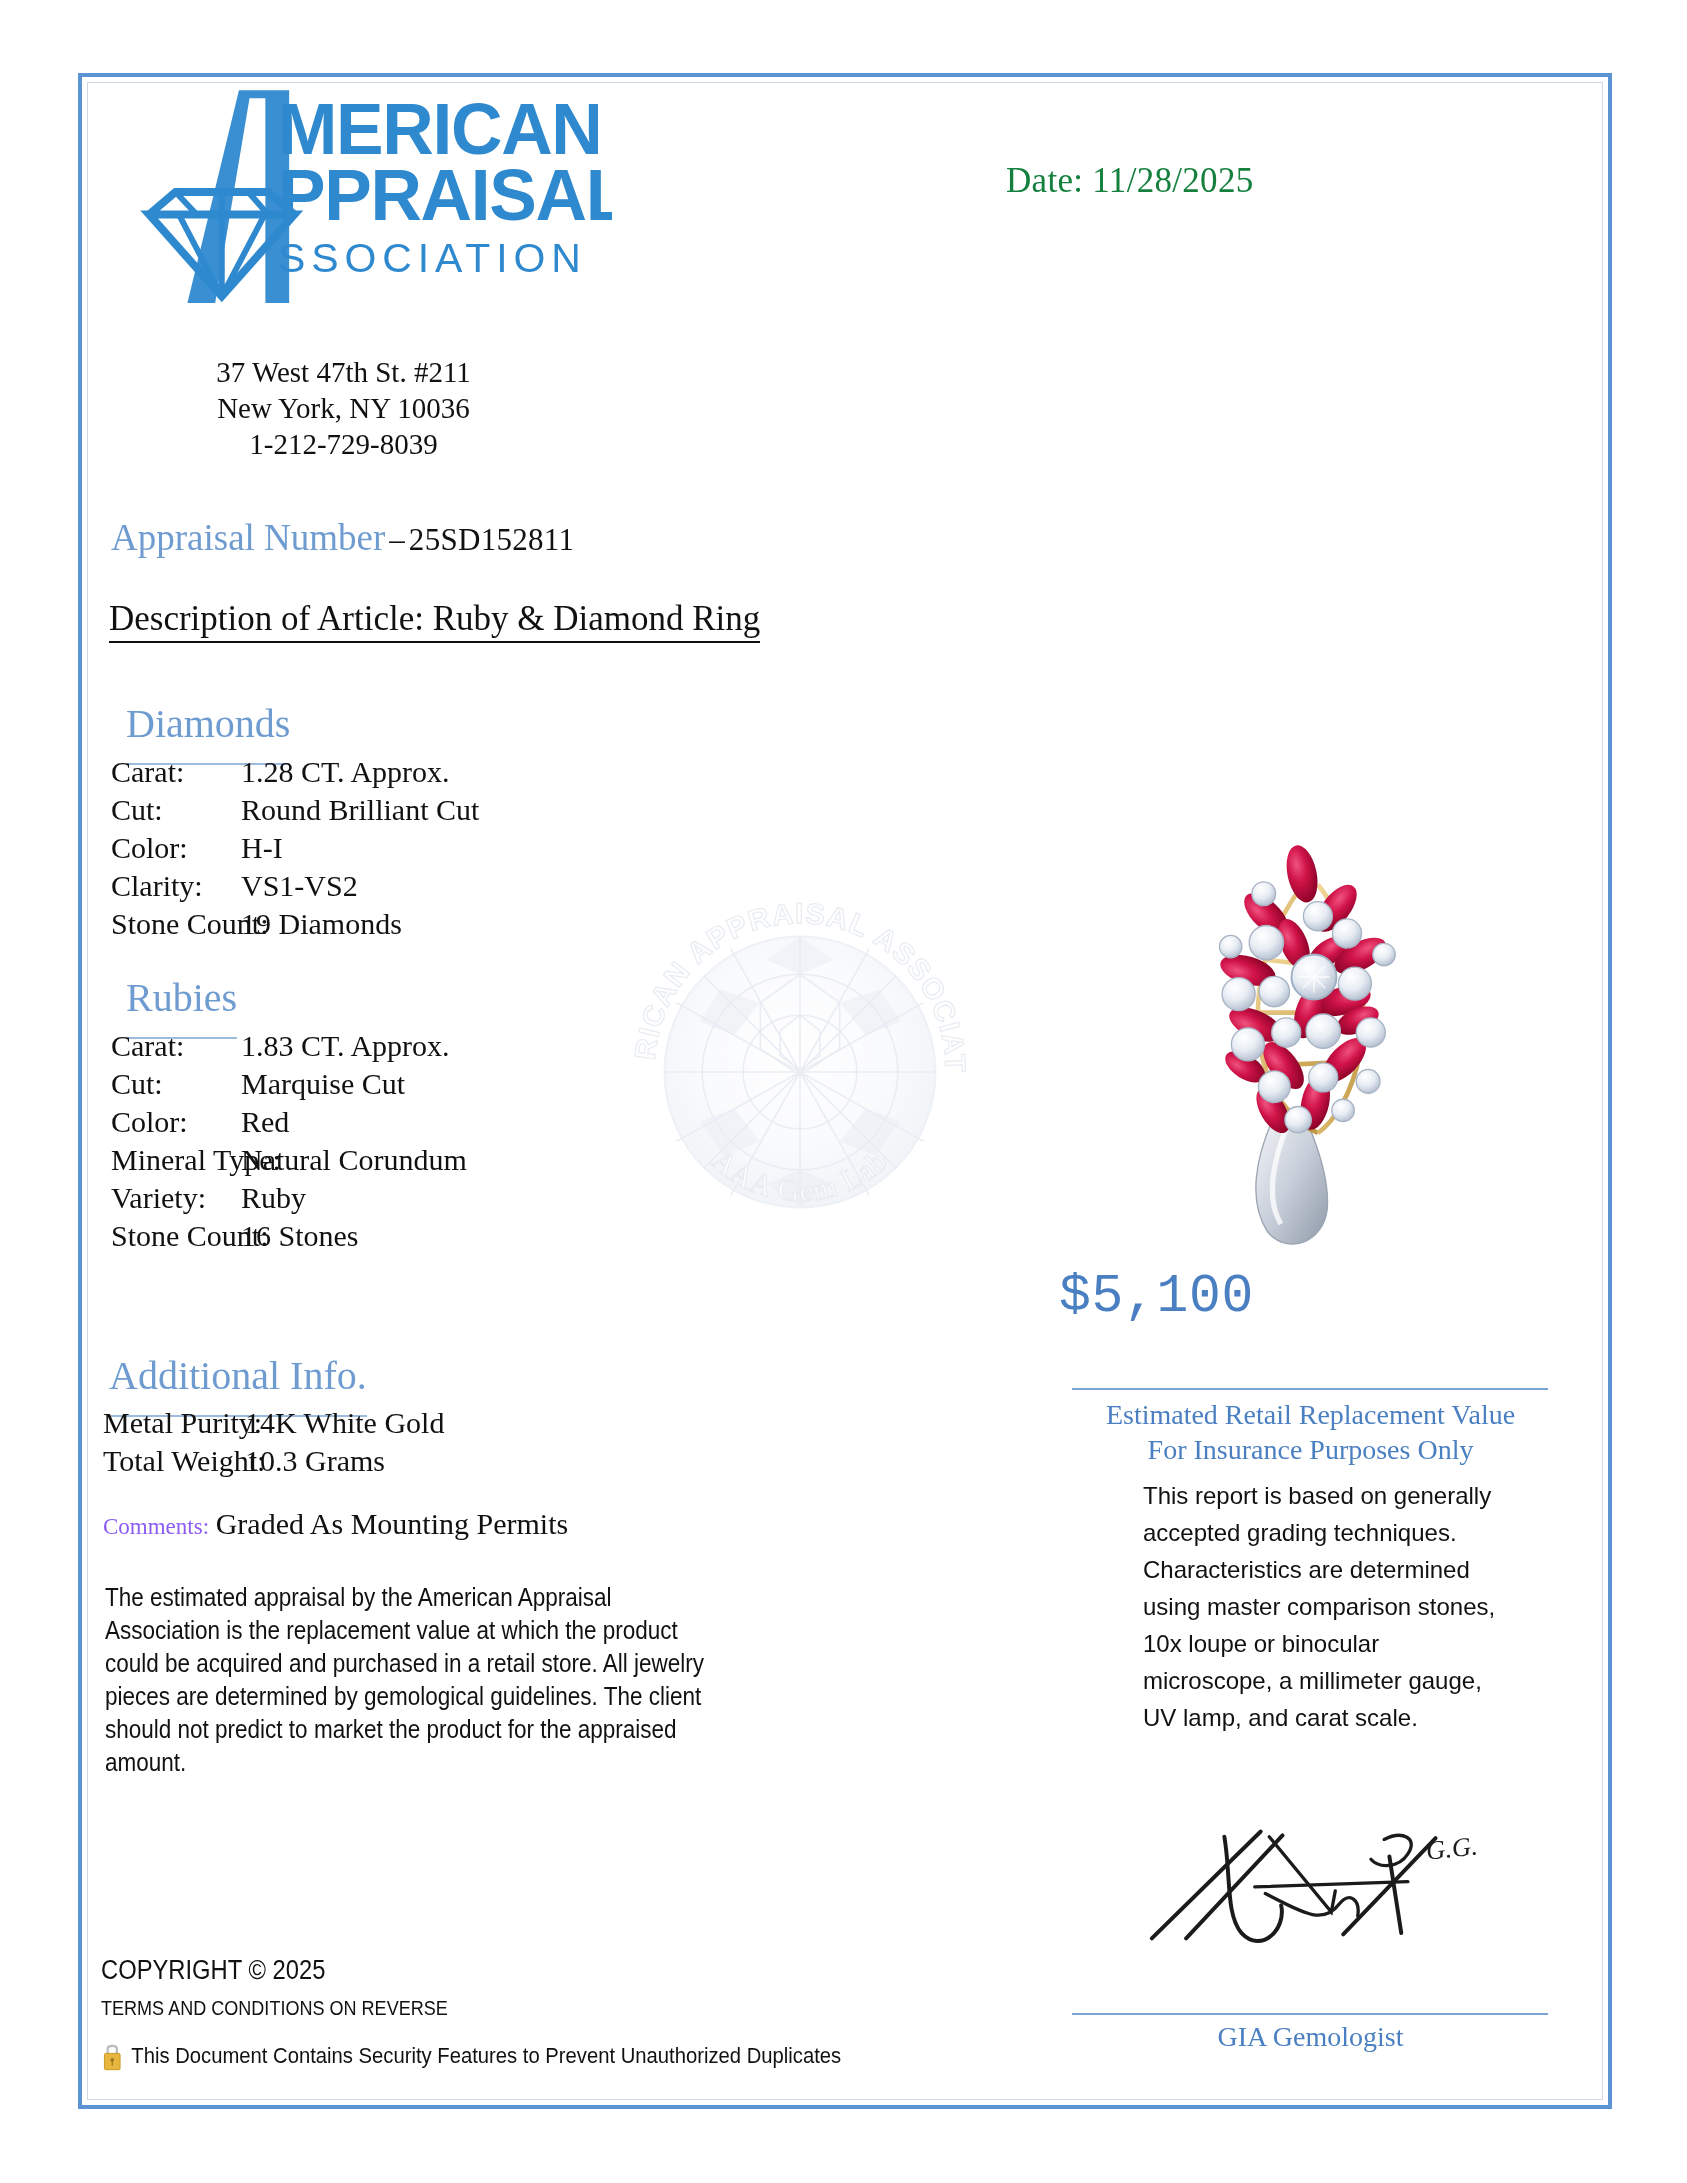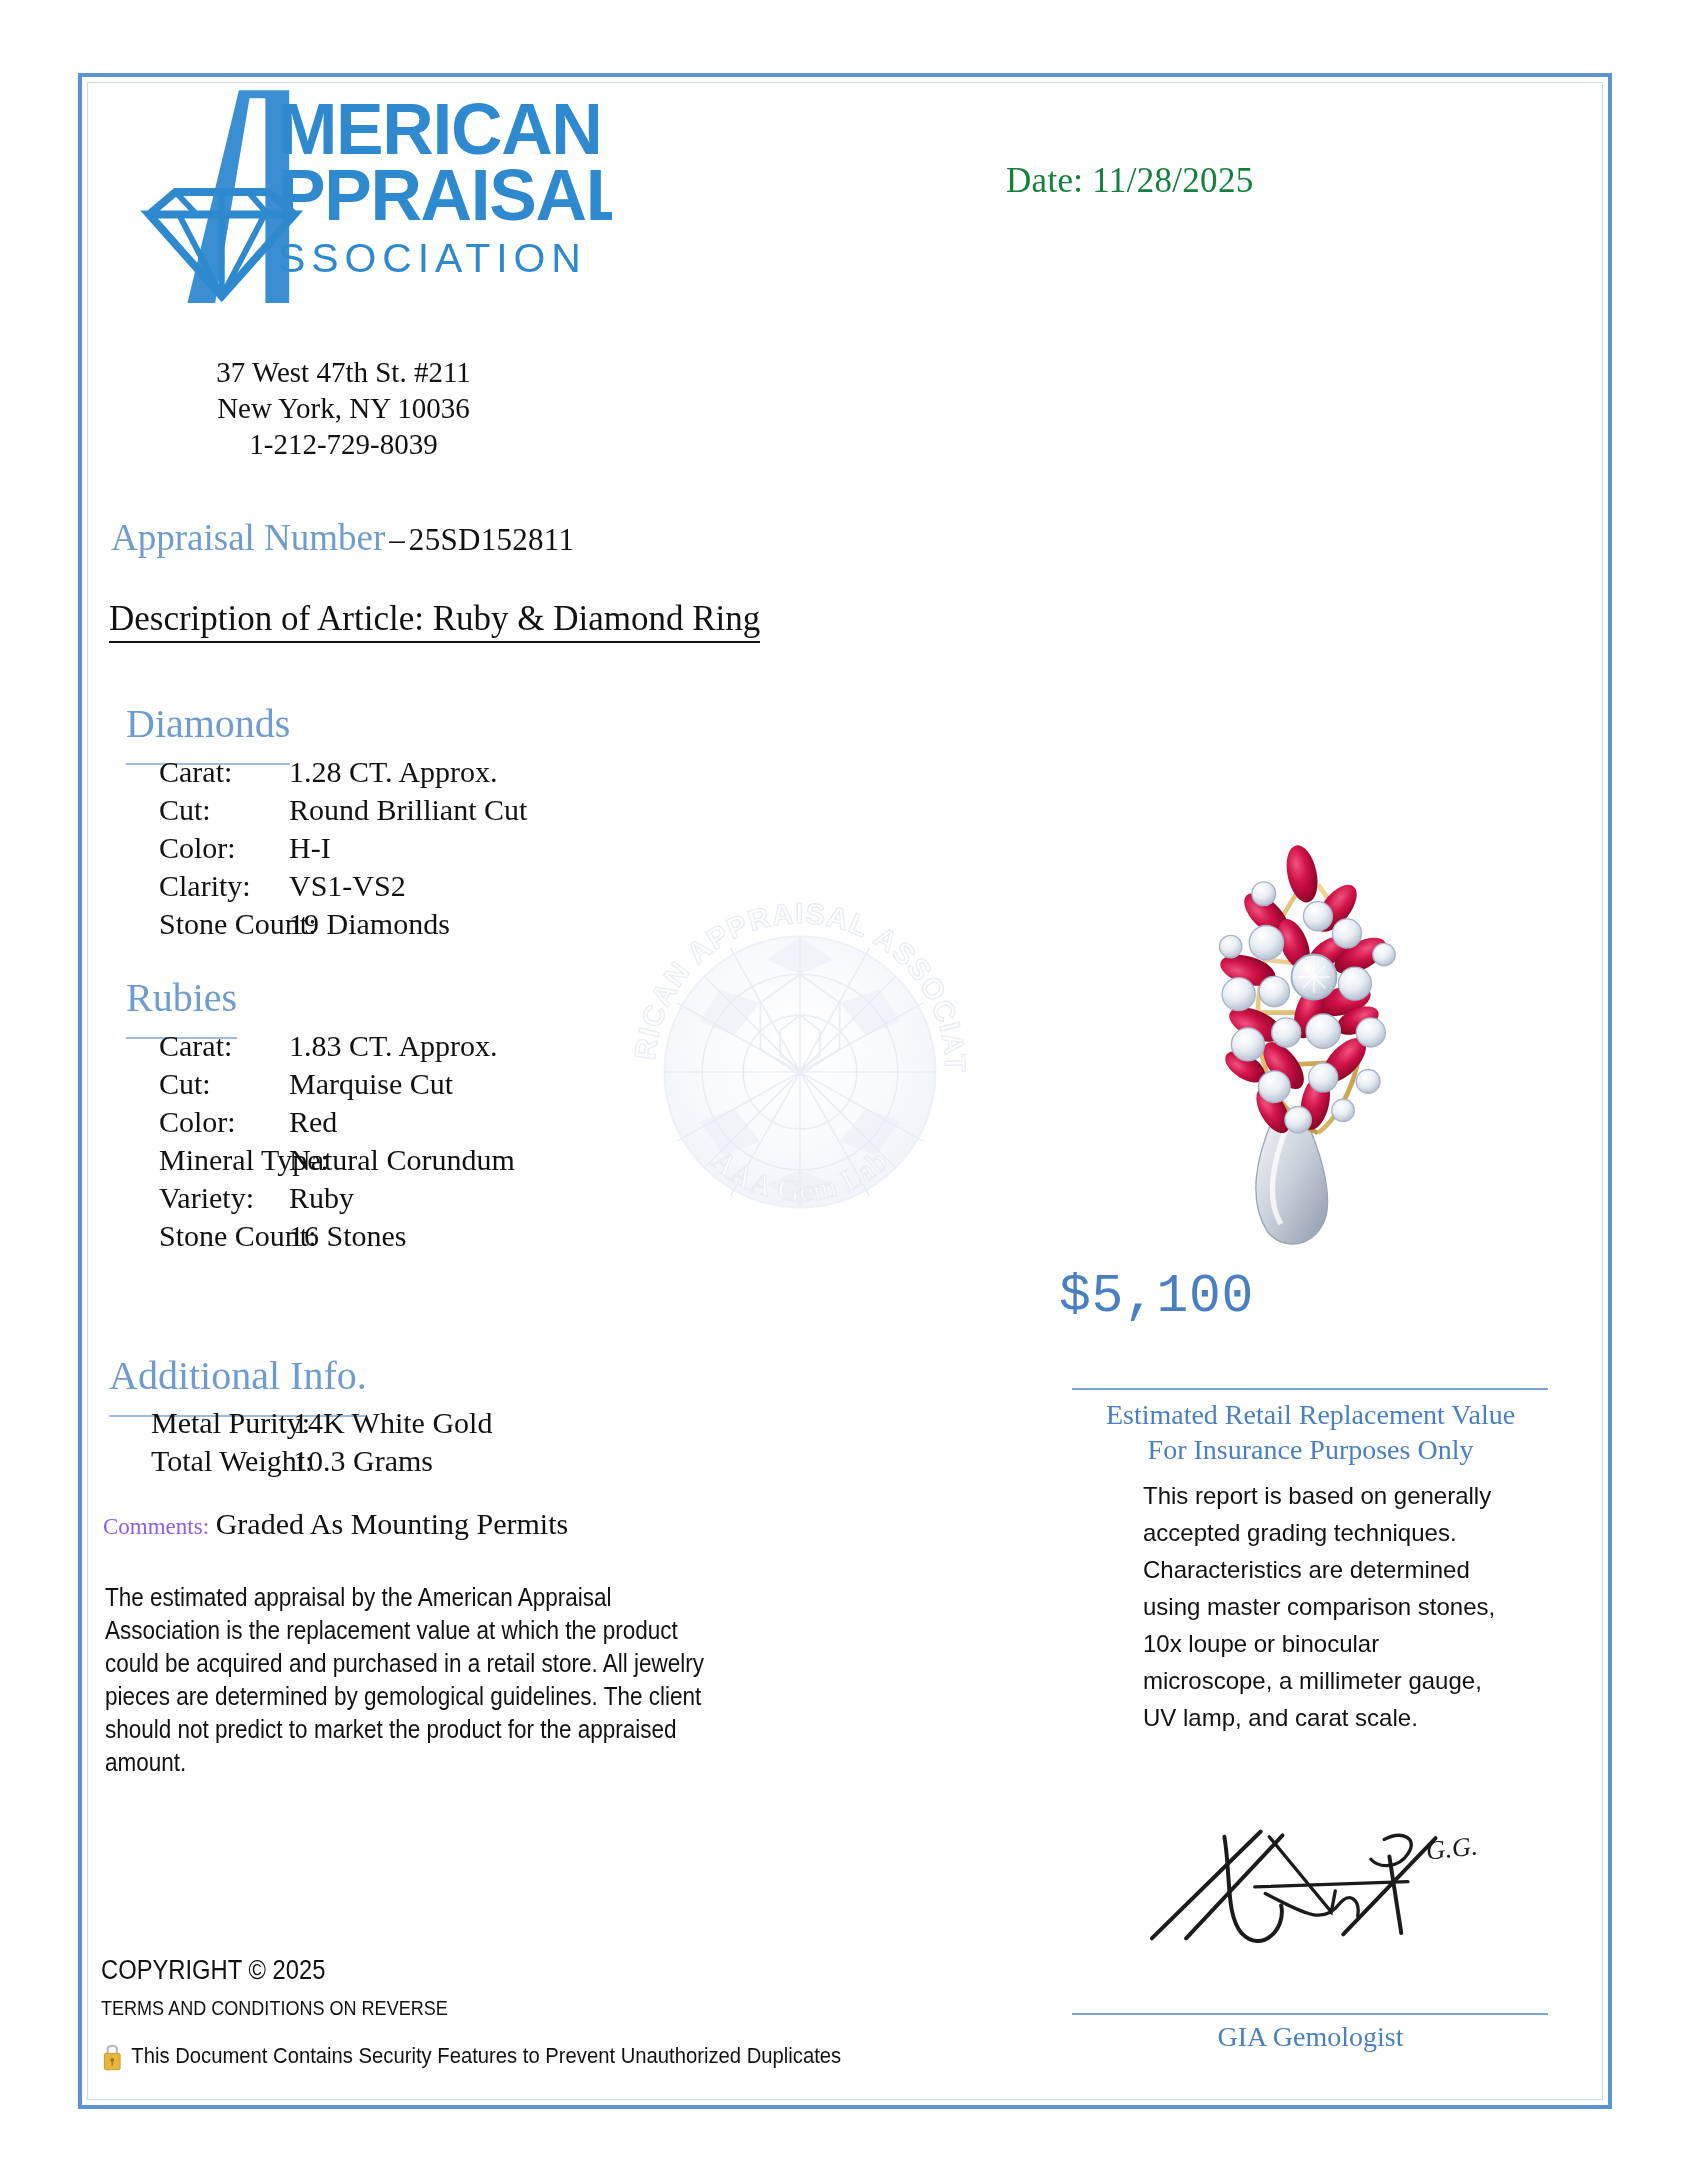--- a/index.html
+++ b/index.html
@@ -128,21 +128,20 @@
     color: #111;
   }
   #specs-diamonds { left: 111px; top: 753px; }
   #specs-rubies   { left: 111px; top: 1027px; }
   #specs-addl     { left: 103px; top: 1404px; }
 
   .spec-row {
     display: flex;
     line-height: 38px;
     white-space: nowrap;
-    margin-left: 48px;
   }
   .spec-key { width: 130px; flex: none; }
   #specs-addl .spec-key { width: 142px; }
   .spec-val { flex: none; }
 
   
   .comments-line {
     position: absolute;
     left: 103px;
     top: 1507px;

